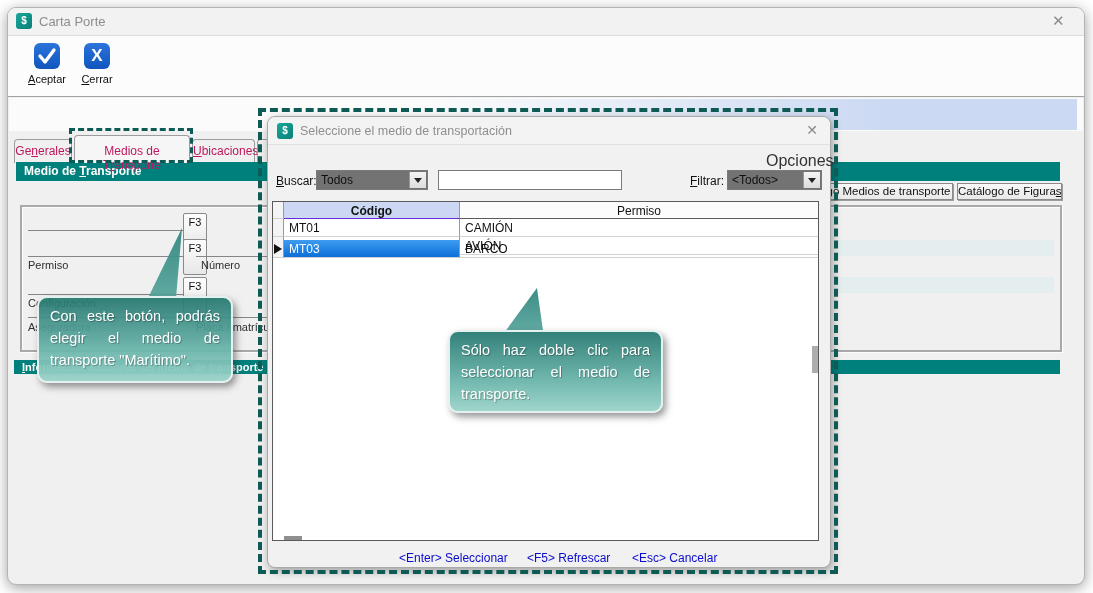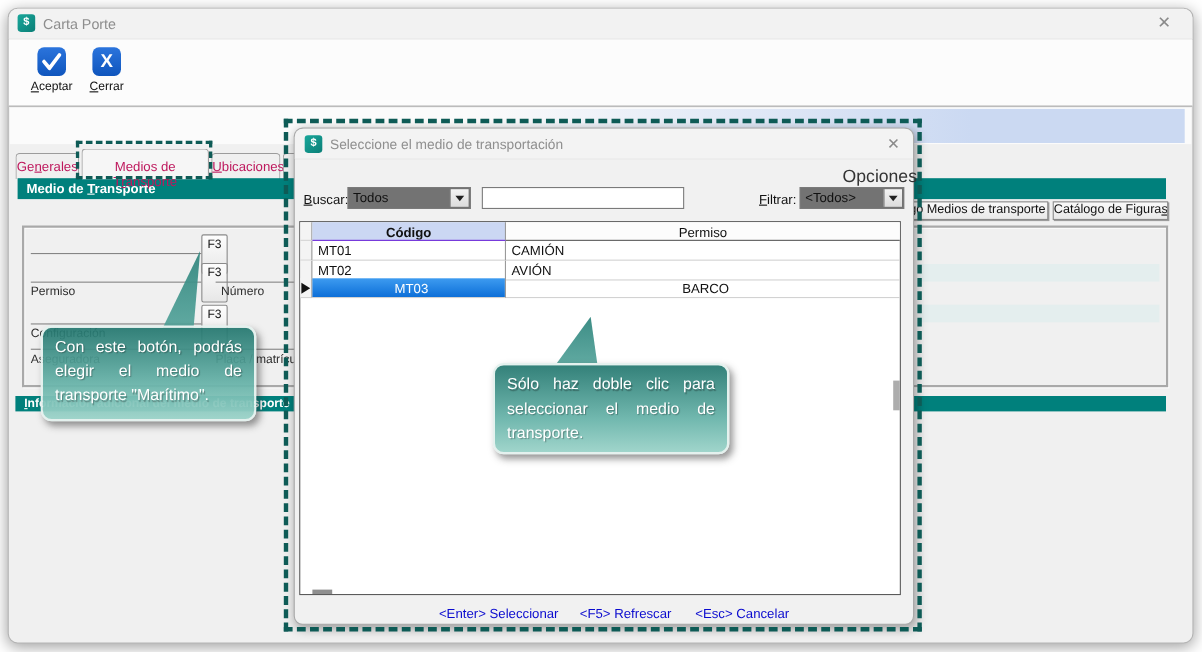--- a/index.html
+++ b/index.html
@@ -162,21 +162,21 @@
     <div class="g-row" style="top:17px;">
       <div class="g-cell g-sel"></div>
       <div class="g-cell g-cod">MT01</div>
       <div class="g-cell g-nom">CAMIÓN</div>
     </div>
     <div class="g-row" style="top:35px;">
       <div class="g-cell g-sel"></div>
       <div class="g-cell g-cod">MT02</div>
       <div class="g-cell g-nom">AVIÓN</div>
     </div>
-    <div class="g-row" style="top:51px;text-align:center;">
+    <div class="g-row" style="top:38px;">
       <div class="g-cell g-sel">
           <span class="tri"></span>
         </div>
       <div class="g-cell g-cod sel">MT03</div>
       <div class="g-cell g-nom">BARCO</div>
     </div>
     <div class="abs" style="left:539px;top:144px;width:6px;height:27px;background:#adadad;"></div>
   </div>
 
   <div class="abs" style="left:16px;top:419px;width:18px;height:4px;background:#8f8f8f;"></div>

